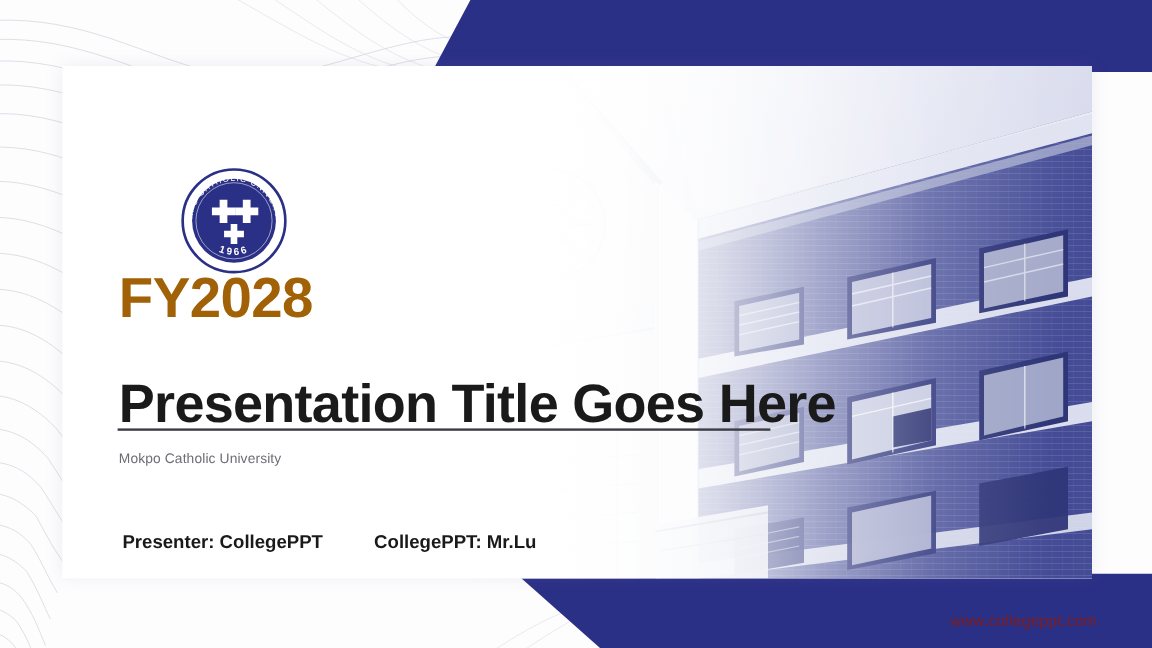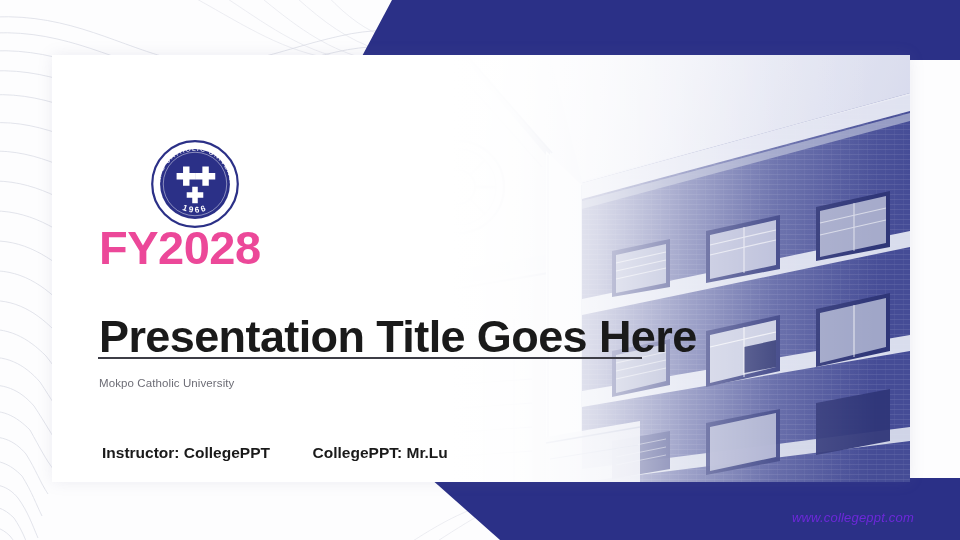--- a/index.html
+++ b/index.html
@@ -100,21 +100,21 @@
     left: 0; top: 0;
     width: 960px; height: 540px;
     z-index: 5;
   }
   .fy {
     position: absolute;
     left: 99px;
     top: 224px;
     font-size: 47px;
     font-weight: bold;
-    color: #ec4899;
+    color: #a16207;
     letter-spacing: -0.5px;
     line-height: 1;
   }
   .main-title {
     position: absolute;
     left: 99px;
     top: 289px;
     font-size: 45px;
     font-weight: bold;
     color: #1a1a1a;
@@ -149,24 +149,23 @@
   }
   .credits .lbl { font-weight: bold; }
   .credits .val { font-weight: bold; }
   .credits .gap { display: inline-block; width: 34px; }
 
   .site-url {
     position: absolute;
     right: 46px;
     bottom: 15px;
     font-size: 13px;
-    color: #6d28d9;
+    color: #7f1d1d;
     letter-spacing: 0.2px;
     z-index: 6;
-    font-style: italic;
   }
 </style>
 </head>
 <body>
 
 <div class="slide">
 
   <div class="topo-bg">
     <svg class="topo-svg" viewBox="0 0 960 540" preserveAspectRatio="none">
       <g fill="none" stroke="#d6d8e2" stroke-width="0.8" opacity="0.85">
@@ -371,21 +370,21 @@
   <div class="text-layer">
     <div class="fy">FY2028</div>
 
     <div class="main-title">Presentation Title Goes Here</div>
 
     <div class="divider"></div>
 
     <div class="org-name">Mokpo Catholic University</div>
 
     <div class="credits">
-      <span class="lbl">Instructor:</span>
+      <span class="lbl">Presenter:</span>
       <span class="val">CollegePPT</span>
       <span class="gap"></span>
       <span class="lbl">CollegePPT:</span>
       <span class="val">Mr.Lu</span>
     </div>
   </div>
 
   <div class="site-url">www.collegeppt.com</div>
 
 </div>

